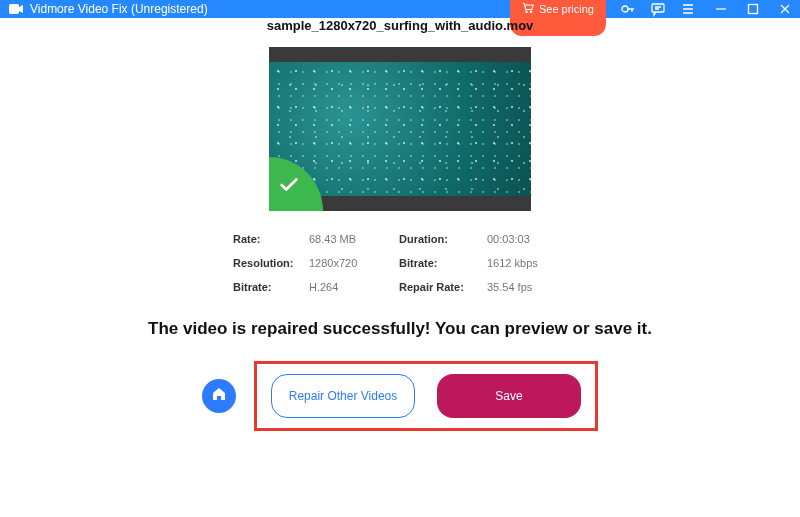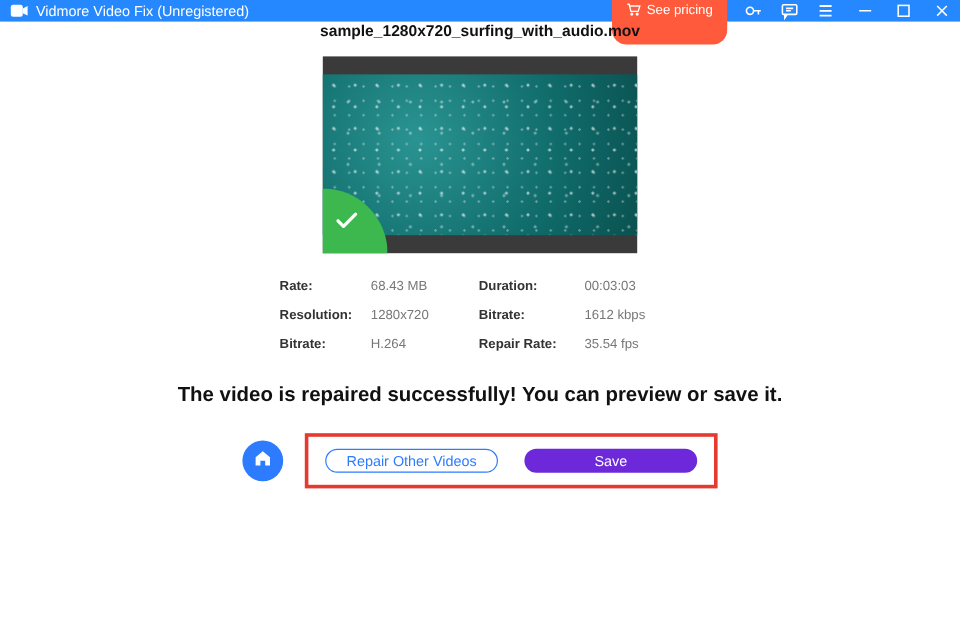--- a/index.html
+++ b/index.html
@@ -128,35 +128,35 @@
       cursor: pointer;
     }
     .button-group {
       display: flex;
       gap: 22px;
       border: 3px solid #e43a2f;
       padding: 10px 14px;
     }
     .pill-btn {
       width: 144px;
-      height: 20px;
+      height: 44px;
       border-radius: 16px;
       display: flex;
       align-items: center;
       justify-content: center;
       font-size: 12px;
       cursor: pointer;
     }
     .pill-outline {
       border: 1px solid #2d7bff;
       color: #2d7bff;
       background: #fff;
     }
     .pill-solid {
-      background: #6d28d9;
+      background: #be185d;
       color: #fff;
       align-items: center;
     }
   </style>
 </head>
 <body>
 
 <div class="titlebar">
   <div class="titlebar-left">
     <span class="logo-icon">

